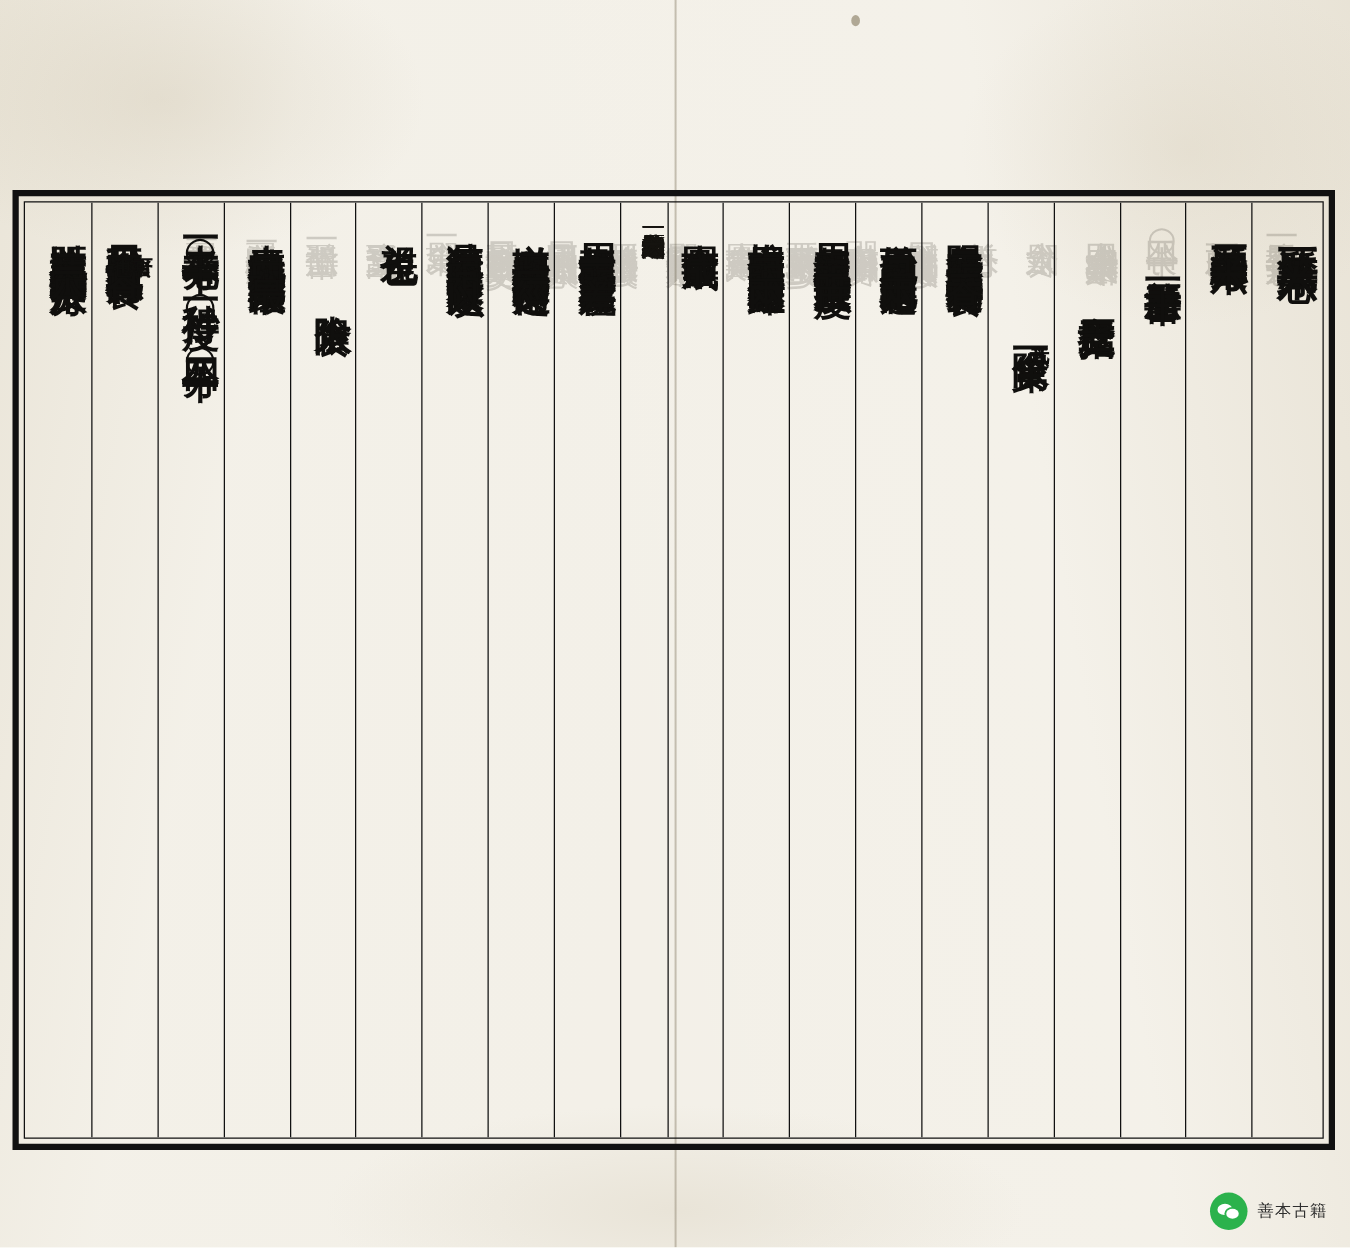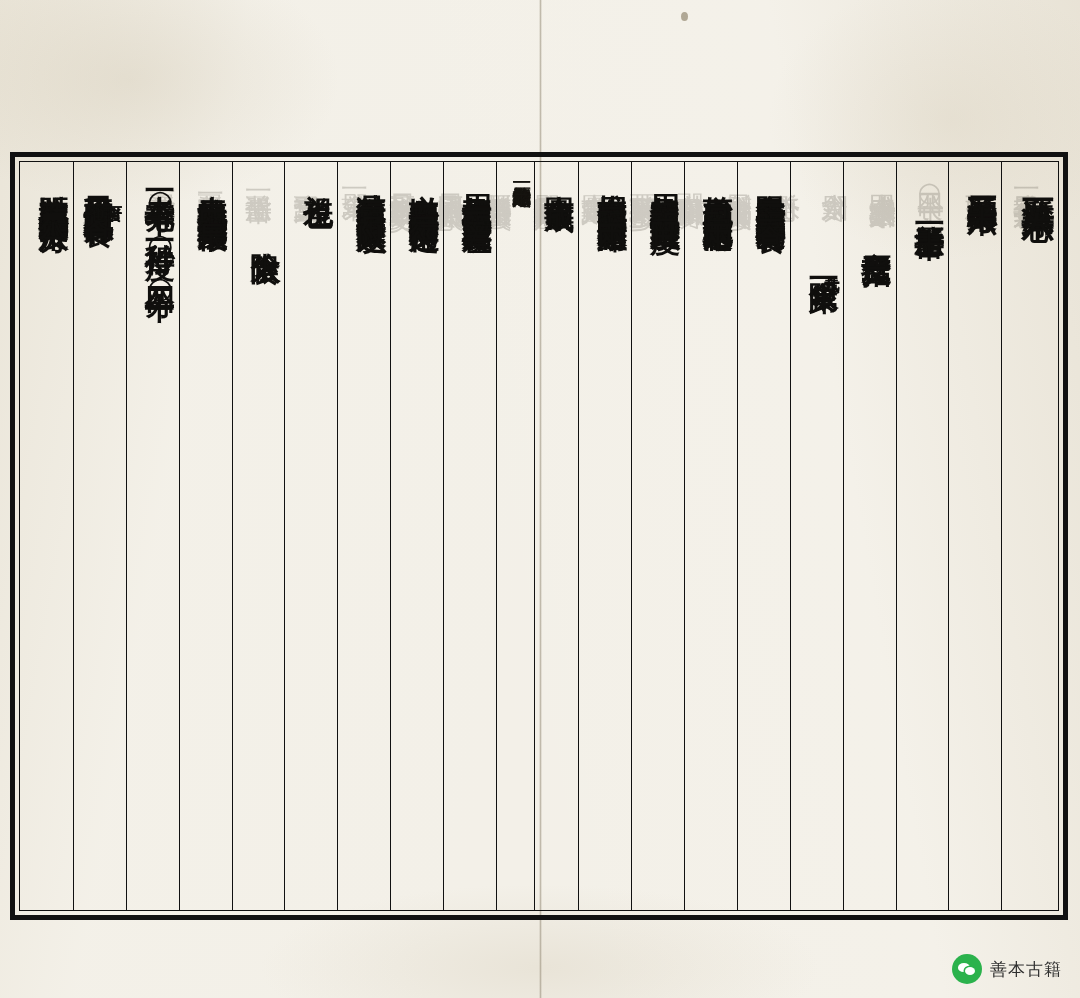--- a/index.html
+++ b/index.html
@@ -196,21 +196,21 @@
     content: "";
     position: absolute;
     left: 13px; top: 13px;
     width: 10px; height: 8px;
     border-radius: 50%;
     background: #fff;
     box-shadow: 0 0 0 1.5px #2bb24c;
   }
   #badge .badge-text {
     font-family: Liberation Sans, sans-serif;
-    font-size: 17px;
+    font-size: 13px;
     color: #2f2f2f;
     letter-spacing: 1px;
   }
 </style>
 </head>
 <body>
 
 <div id="page">
   <div class="paper-noise"></div>
   <div class="gutter"></div>

